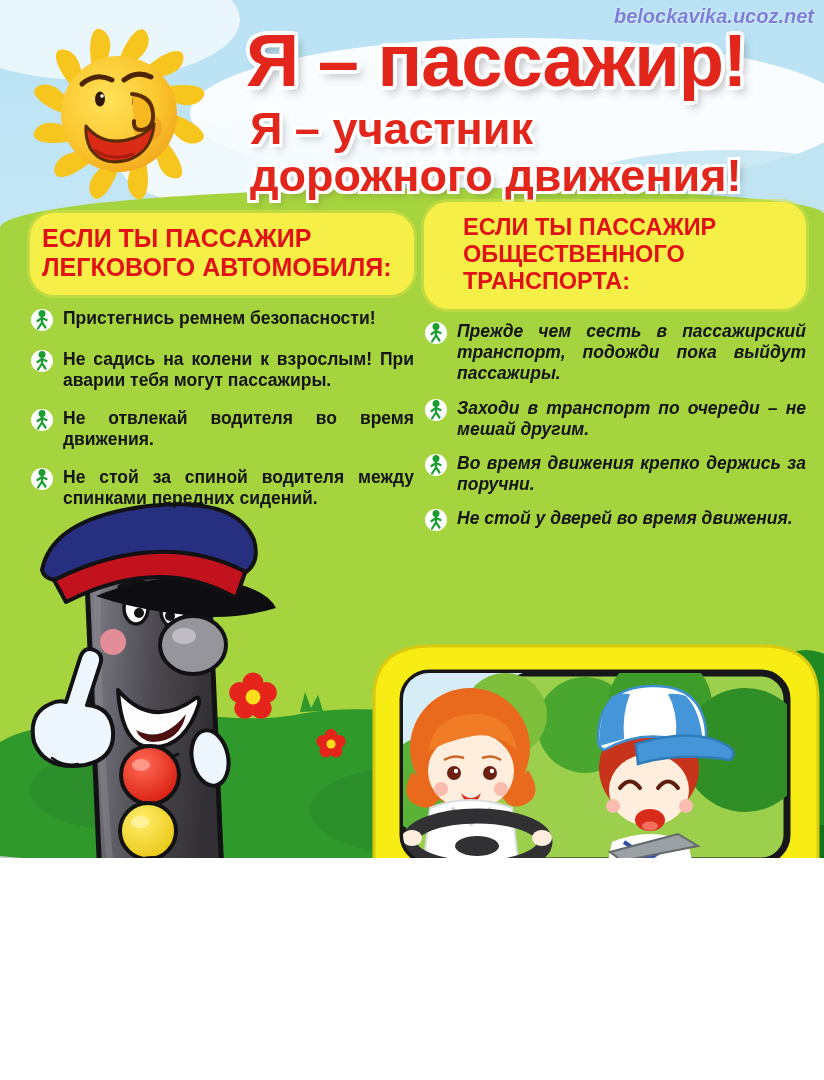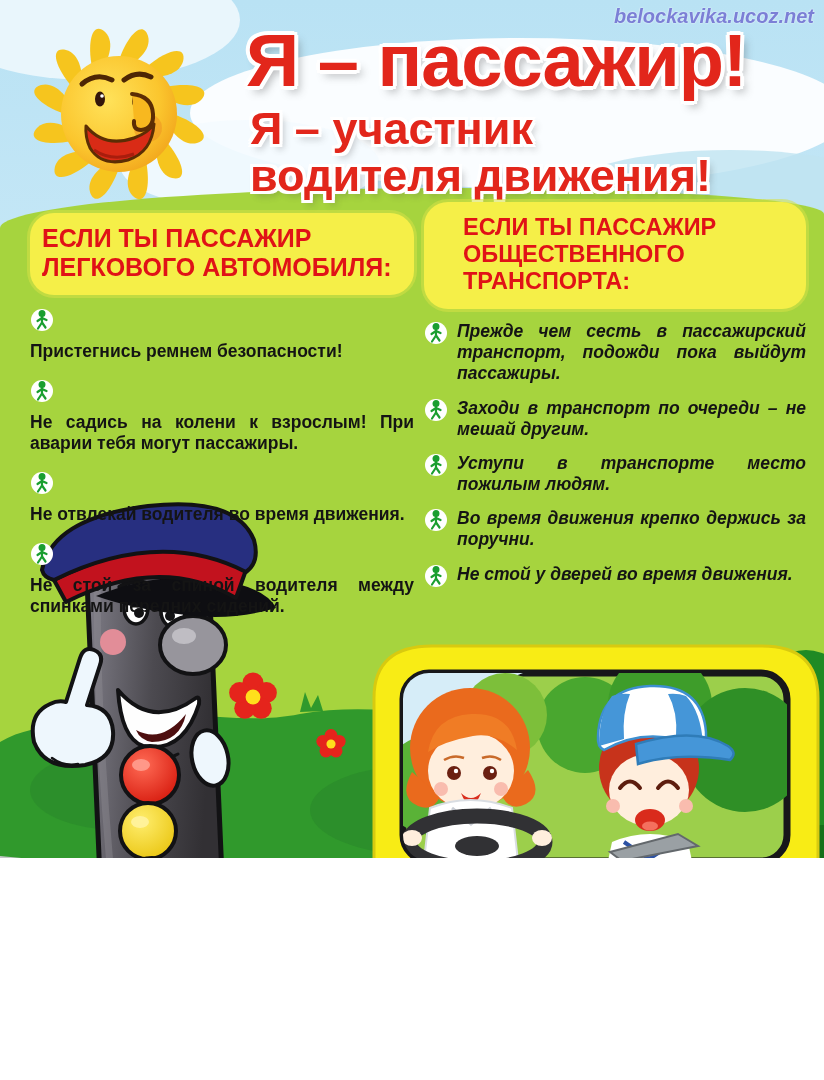--- a/index.html
+++ b/index.html
@@ -33,21 +33,21 @@
 
   
   .col { position:absolute; z-index:5; }
   .col-left  { left:30px;  top:213px; width:384px; }
   .col-right { left:424px; top:202px; width:382px; }
   .heading-box { background:#f5ef48; border-radius:24px; color:#e01217; font-weight:bold;
                  line-height:1.15; box-shadow:0 0 0 3px rgba(214,224,70,.55); }
   .col-left  .heading-box { font-size:25px; padding:11px 12px 13px; margin-bottom:13px; }
   .col-right .heading-box { font-size:23.5px; padding:12px 39px 14px; margin-bottom:12px; }
   .rule { display:flex; align-items:flex-start; gap:9px; }
-  .col-left  .rule { margin-bottom:17px;flex-direction:column; }
+  .col-left  .rule { margin-bottom:17px; }
   .col-right .rule { margin-bottom:13px;font-style:italic; }
   .bullet { flex:0 0 24px; width:24px; height:24px; margin-top:0px; }
   .rule-text { font-size:17.5px; font-weight:bold; color:#141414; line-height:1.21; text-align:justify; }
 
   .scene { position:absolute; left:0; top:490px; width:824px; height:590px; z-index:3; pointer-events:none; }
 </style>
 </head>
 <body>
 
 <div class="poster">
@@ -55,21 +55,21 @@
   <div class="cloud c2"></div>
   <div class="cloud c1"></div>
   <div class="cloud c4"></div>
   <div class="cloud c3"></div>
 
   <div class="panel"></div>
 
   <div class="watermark">belockavika.ucoz.net</div>
   <h1 class="title">Я – пассажир!</h1>
   <div class="subtitle s1">Я – участник</div>
-  <div class="subtitle s2">водителя движения!</div>
+  <div class="subtitle s2">дорожного движения!</div>
 
   <svg class="sun" viewBox="0 0 228 218">
     <defs>
       <radialGradient id="sunG" cx="40%" cy="38%" r="75%">
         <stop offset="0%" stop-color="#ffe25a"></stop>
           <stop offset="60%" stop-color="#fbc62e"></stop>
           <stop offset="100%" stop-color="#ef9c17"></stop>
       </radialGradient>
       <path id="sunray" d="M0,-54 C9,-80 24,-94 29,-78 C33,-64 17,-50 0,-44 Z" fill="#f6c51e"></path>
     </defs>
@@ -172,32 +172,20 @@
       <svg class="bullet" viewBox="0 0 24 24">
           <circle cx="12" cy="12" r="11" fill="#fff"></circle>
           <g stroke="#1a9e30" stroke-width="2.2" stroke-linecap="round" fill="none">
             <circle cx="12" cy="5.5" r="2.4" fill="#1a9e30"></circle>
             <path d="M12,8.5 L12,14.5"></path>
             <path d="M12,14.5 L8,20.5 M12,14.5 L15.5,19.5"></path>
             <path d="M12,10 L7.5,13 M12,10 L16.5,12"></path>
           </g>
         </svg>
       <p class="rule-text">Заходи в транспорт по очереди – не мешай другим.</p>
-    </div>
-    <div class="rule">
-      <svg class="bullet" viewBox="0 0 24 24">
-          <circle cx="12" cy="12" r="11" fill="#fff"></circle>
-          <g stroke="#1a9e30" stroke-width="2.2" stroke-linecap="round" fill="none">
-            <circle cx="12" cy="5.5" r="2.4" fill="#1a9e30"></circle>
-            <path d="M12,8.5 L12,14.5"></path>
-            <path d="M12,14.5 L8,20.5 M12,14.5 L15.5,19.5"></path>
-            <path d="M12,10 L7.5,13 M12,10 L16.5,12"></path>
-          </g>
-        </svg>
-      <p class="rule-text">Уступи в транспорте место пожилым людям.</p>
     </div>
     <div class="rule">
       <svg class="bullet" viewBox="0 0 24 24">
           <circle cx="12" cy="12" r="11" fill="#fff"></circle>
           <g stroke="#1a9e30" stroke-width="2.2" stroke-linecap="round" fill="none">
             <circle cx="12" cy="5.5" r="2.4" fill="#1a9e30"></circle>
             <path d="M12,8.5 L12,14.5"></path>
             <path d="M12,14.5 L8,20.5 M12,14.5 L15.5,19.5"></path>
             <path d="M12,10 L7.5,13 M12,10 L16.5,12"></path>
           </g>

